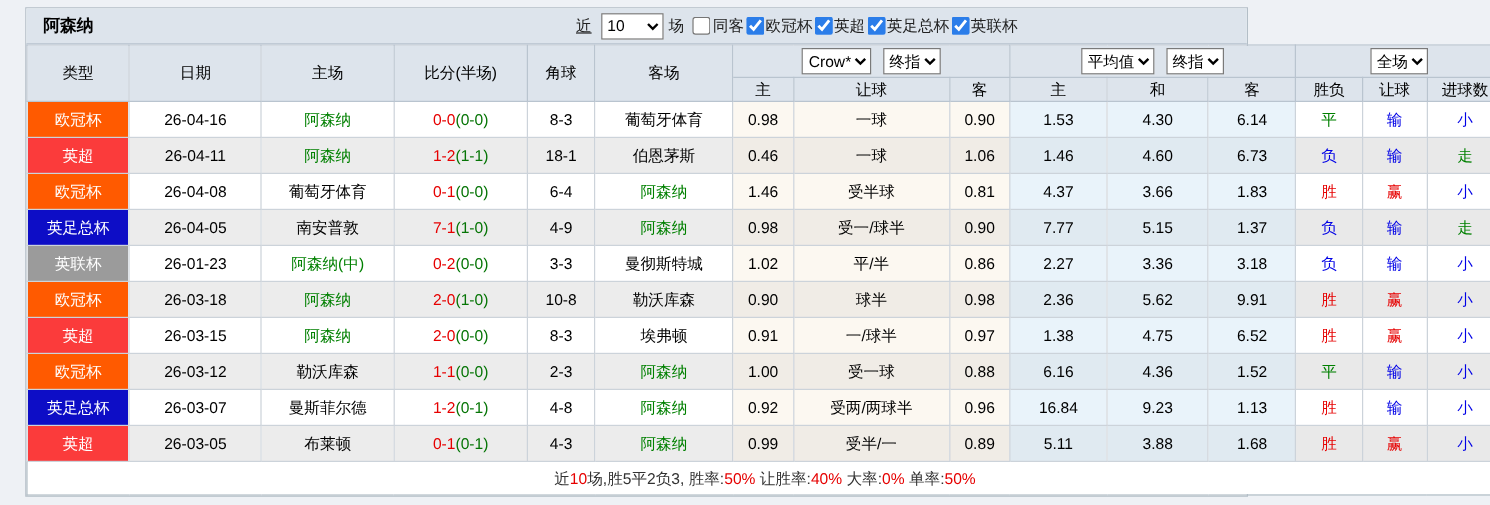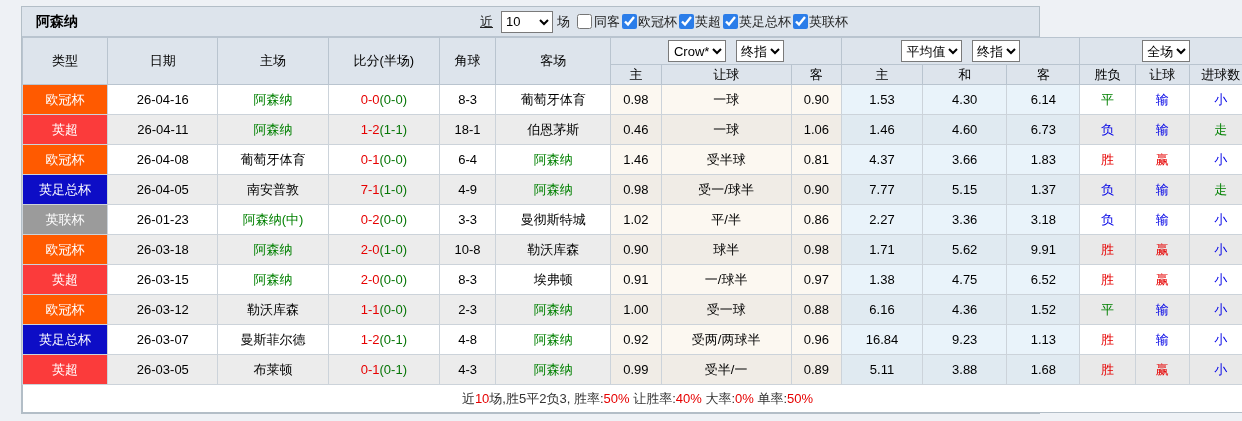--- a/index.html
+++ b/index.html
@@ -266,21 +266,21 @@
     <td class="c-date cell-plain">26-03-18</td>
     <td class="c-home cell-plain team-green">阿森纳</td>
     <td class="c-score cell-plain">
       <span class="score-ft">2-0</span><span class="score-ht">(1-0)</span>
     </td>
     <td class="c-corner cell-plain">10-8</td>
     <td class="c-away cell-plain team-black">勒沃库森</td>
     <td class="cell-crow">0.90</td>
     <td class="cell-crow">球半</td>
     <td class="cell-crow">0.98</td>
-    <td class="cell-avg">1.71</td>
+    <td class="cell-avg">2.36</td>
     <td class="cell-avg">5.62</td>
     <td class="cell-avg">9.91</td>
     <td class="c-r1 cell-res res-red">胜</td>
     <td class="c-r2 cell-res res-red">赢</td>
     <td class="c-r3 cell-res res-blue">小</td>
   </tr>
         <tr>
     <td class="c-type t-epl">英超</td>
     <td class="c-date cell-plain">26-03-15</td>
     <td class="c-home cell-plain team-green">阿森纳</td>

